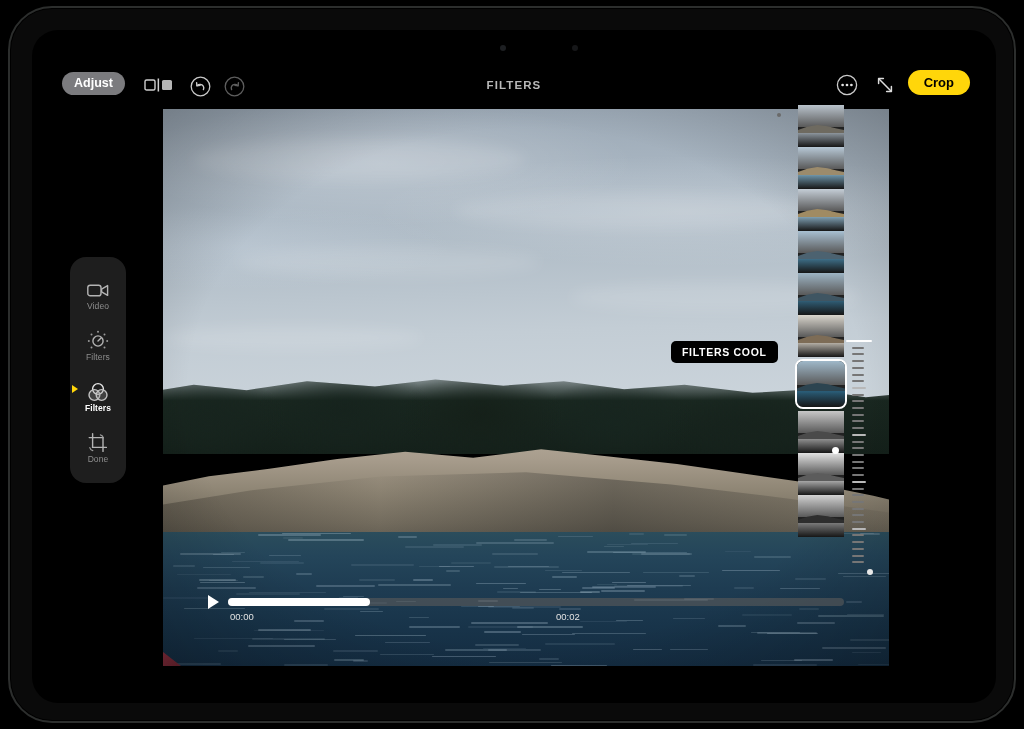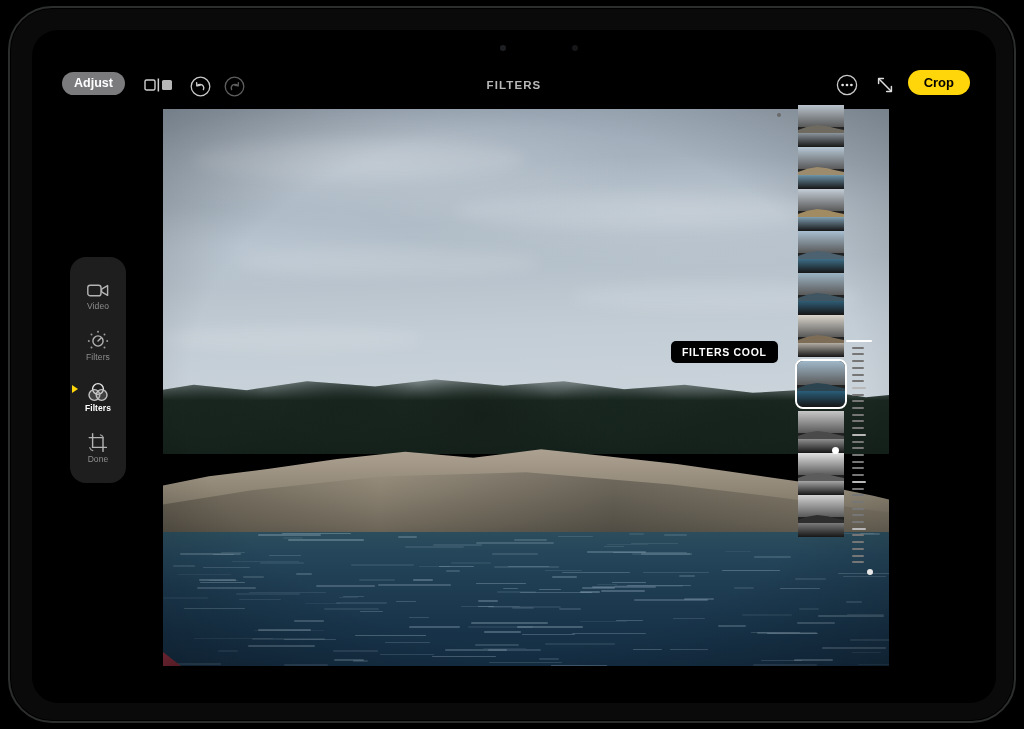--- a/index.html
+++ b/index.html
@@ -472,20 +472,28 @@
             <div class="ripple" style="left: 95.9432%; top: 0.514832%; width: 2.86258%; opacity: 0.53;"></div>
             <div class="ripple" style="left: 95.7533%; top: 98.3663%; width: 4.38218%; opacity: 0.21;"></div>
             <div class="ripple" style="left: 77.012%; top: 27.9051%; width: 7.97585%; opacity: 0.69;"></div>
             <div class="ripple" style="left: 9.47233%; top: 21.2299%; width: 9.19915%; opacity: 0.25;"></div>
             <div class="ripple" style="left: 11.7022%; top: 84.5135%; width: 9.27431%; opacity: 0.62;"></div>
           </div>
         <div class="red-corner"></div>
         <div class="vignette"></div>
       </div>
 
+      <div id="scrubber">
+        <span id="play-tri"></span>
+        <div id="track">
+          <div id="track-fill" style="width: 23%;"></div>
+        </div>
+        <span id="t-start">00:00</span>
+        <span id="t-end">00:02</span>
+      </div>
     </div>
 
     <div id="tool-rail">
 
       <div class="tool">
 
         <span class="glyph">
           <svg width="22" height="15" viewBox="0 0 22 15">
             <rect x="0.8" y="2.2" width="13.2" height="10.6" rx="2.4" stroke="#b4b4b4" stroke-width="1.4" fill="none"></rect>
             <path d="M14.6 6.2 L20.6 2.6 L20.6 12.4 L14.6 8.8 Z" stroke="#b4b4b4" stroke-width="1.4" fill="none" stroke-linejoin="round"></path>

